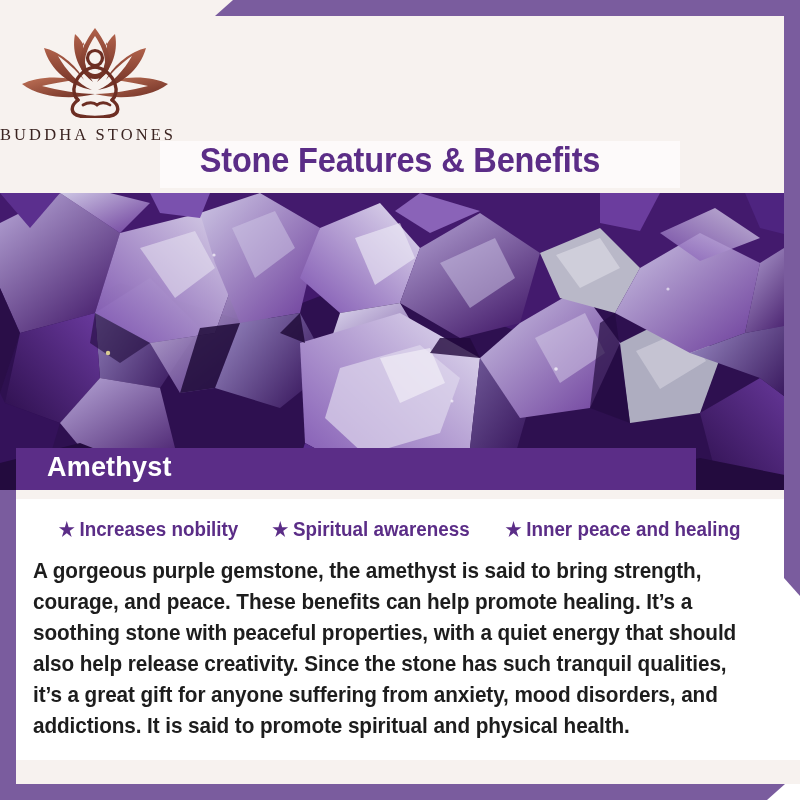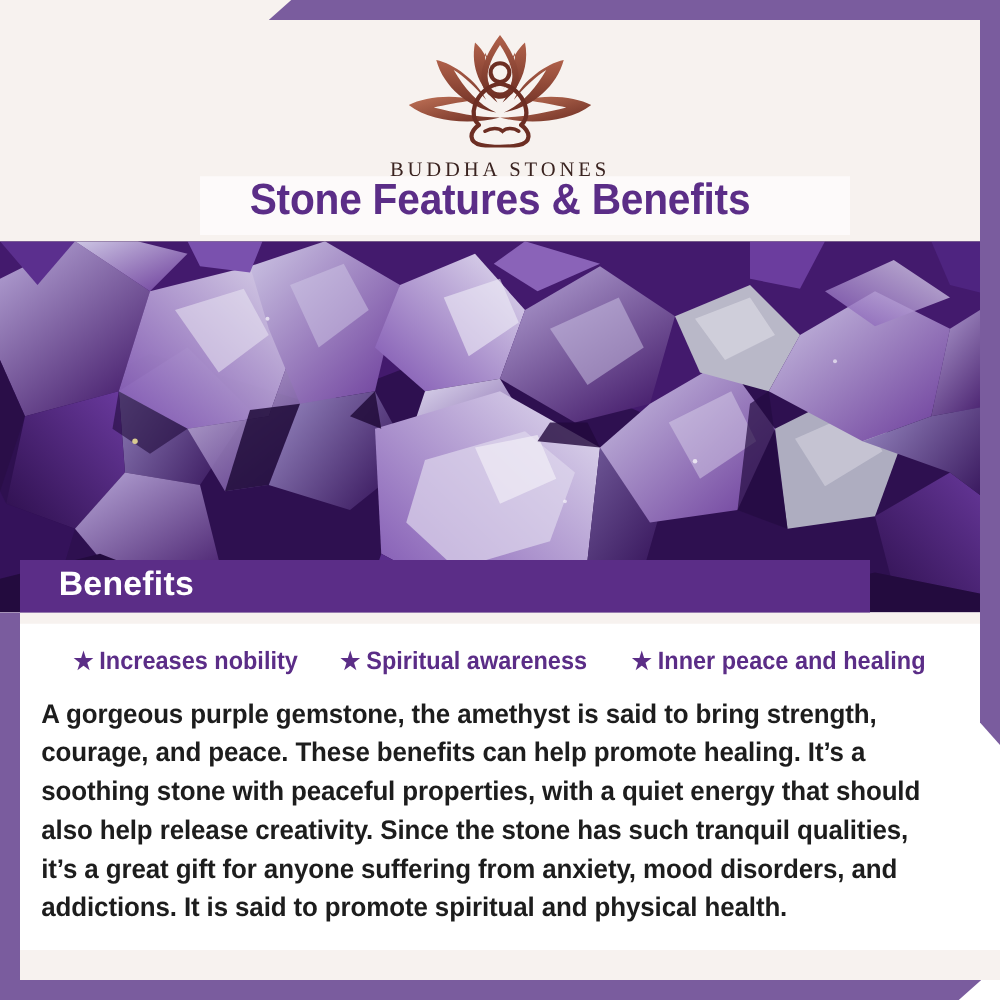--- a/index.html
+++ b/index.html
@@ -69,21 +69,21 @@
     height: 193px;
     background: #f7f2ef;
     z-index: 2;
   }
 
   .logo-wrap {
     position: absolute;
     top: 22px;
     left: 0;
     width: 800px;
-    text-align: center;
+    text-align: left;
   }
   .logo-mark {
     display: block;
     margin: 0 auto;
   }
   .logo-word {
     margin-top: 3px;
     font-family: "Liberation Serif", serif;
     font-size: 16.5px;
     letter-spacing: 3.1px;
@@ -368,21 +368,21 @@
       <circle cx="108" cy="160" r="2.2" fill="#f3e89a" opacity="0.85"></circle>
       <circle cx="330" cy="262" r="2" fill="#f0e49a" opacity="0.8"></circle>
       <circle cx="556" cy="176" r="1.8" fill="#ffffff" opacity="0.7"></circle>
       <circle cx="668" cy="96" r="1.6" fill="#ffffff" opacity="0.6"></circle>
       <circle cx="214" cy="62" r="1.6" fill="#ffffff" opacity="0.65"></circle>
       <circle cx="452" cy="208" r="1.5" fill="#ffffff" opacity="0.6"></circle>
     </svg>
   </div>
 
   <div class="stone-banner"></div>
-  <div class="stone-banner-label">Benefits</div>
+  <div class="stone-banner-label">Amethyst</div>
 
   <div class="body-area"></div>
   <div class="body-gap-top"></div>
   <div class="body-gap-bottom"></div>
 
   <div class="features">
     <div class="feature">
       <span class="star">★</span>
       <span>Increases nobility</span>
     </div>

